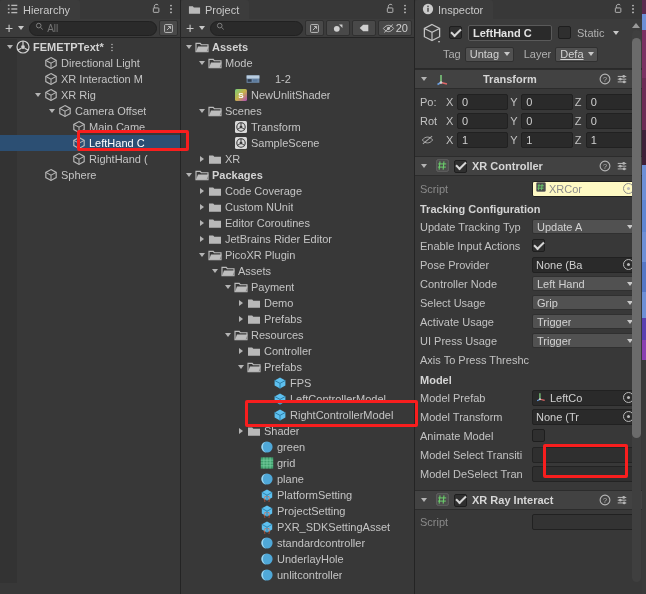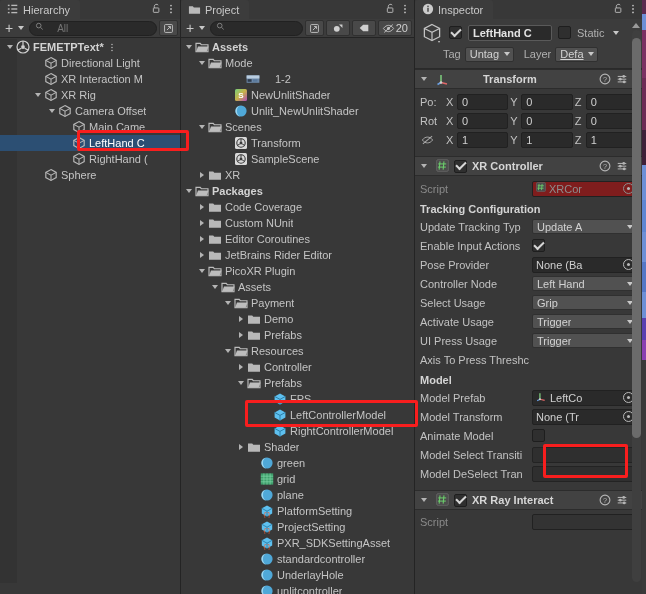--- a/index.html
+++ b/index.html
@@ -32,21 +32,21 @@
     gap: 2px; padding: 0 2px; border-bottom: 1px solid #242424;
   }
   .tbtn {
     height: 16px; display: flex; align-items: center; justify-content: center;
     padding: 0 4px; background: #494949; border: 1px solid #303030; border-radius: 2px;
     color: #c8c8c8; font-size: 10px;
   }
   .plusbtn { display: flex; align-items: center; gap: 2px; padding: 0 3px; height: 16px; color: #c9c9c9; }
   .searchbox {
     flex: 1; height: 15px; background: #2a2a2a; border: 1px solid #212121; border-radius: 8px;
-    display: flex; gap: 13px; padding: 0 5px; color: #7d7d7d; font-size: 10px;
+    display: flex; gap: 3px; padding: 0 5px; color: #7d7d7d; font-size: 10px;
     min-width: 10px;
   }
   .searchbox input {
     all: unset; flex: 1; font-family: "Liberation Sans", sans-serif; font-size: 10px; color: #b9b9b9;
     min-width: 0;
   }
   .treebody { position: absolute; left: 0; right: 0; overflow: hidden; background: #383838; }
 
   
   .row {
@@ -454,32 +454,20 @@
                   <stop offset="0%" stop-color="#77d17c"></stop>
                   <stop offset="50%" stop-color="#c8b24a"></stop>
                   <stop offset="100%" stop-color="#b04ab9"></stop>
                 </linearGradient>
               </defs>
               <text x="7" y="10" font-size="8" fill="#ffffff" text-anchor="middle" font-family="Liberation Sans, sans-serif" font-weight="bold">S</text>
             </svg>
           </span>
           <span class="lbl">NewUnlitShader</span>
         </div>
-        <div class="row" style="height: 16px; padding-left: 41px;">
-          <span class="arrow none">
-            <i></i>
-          </span>
-          <span class="ic">
-            <svg class="icg" viewBox="0 0 14 14">
-              <circle cx="7" cy="7" r="5.6" fill="#4fa8d8"></circle>
-              <path d="M7 1.4 A5.6 5.6 0 0 0 7 12.6 A4.1 5.6 0 0 1 7 1.4Z" fill="#9fd6ef"></path>
-            </svg>
-          </span>
-          <span class="lbl">Unlit_NewUnlitShader</span>
-        </div>
         <div class="row" style="height: 16px; padding-left: 15px;">
           <span class="arrow down">
             <i></i>
           </span>
           <span class="ic">
             <svg class="icg" viewBox="0 0 14 14">
               <path d="M1 3.4h4.2l1.1 1.3H13v7H1z" fill="none" stroke="#bdbdbd" stroke-width="1.15"></path>
               <path d="M1 11.7 L3 6.6 H13.6 L11.6 11.7Z" fill="#bdbdbd"></path>
             </svg>
           </span>
@@ -1021,21 +1009,21 @@
           <circle cx="2" cy="3.2" r="1.05" fill="#b5b5b5"></circle>
           <circle cx="2" cy="7" r="1.05" fill="#b5b5b5"></circle>
           <circle cx="2" cy="10.8" r="1.05" fill="#b5b5b5"></circle>
         </svg>
       </span>
     </div>
     <div class="comp-body">
 
       <div class="frow">
         <span class="fname dim">Script</span>
-        <span class="objfield" style="flex:1;background:#7f1d1d;">
+        <span class="objfield" style="flex:1;background:#fef9c3;">
           <span class="ic" style="flex:0 0 10px;width:10px;">
             <svg class="icg" viewBox="0 0 14 14" style="width:10px;height:10px;">
               <rect x="0.7" y="0.7" width="12.6" height="12.6" rx="1.5" fill="#4c4c4c" stroke="#6a6a6a" stroke-width="0.8"></rect>
               <g stroke="#6ccf6c" stroke-width="1.2">
                 <line x1="4.3" y1="2.6" x2="3.4" y2="11.4"></line>
                   <line x1="8.6" y1="2.6" x2="7.7" y2="11.4"></line>
                 <line x1="2.4" y1="5.3" x2="11" y2="5.3"></line>
                   <line x1="2" y1="8.7" x2="10.6" y2="8.7"></line>
               </g>
             </svg>

